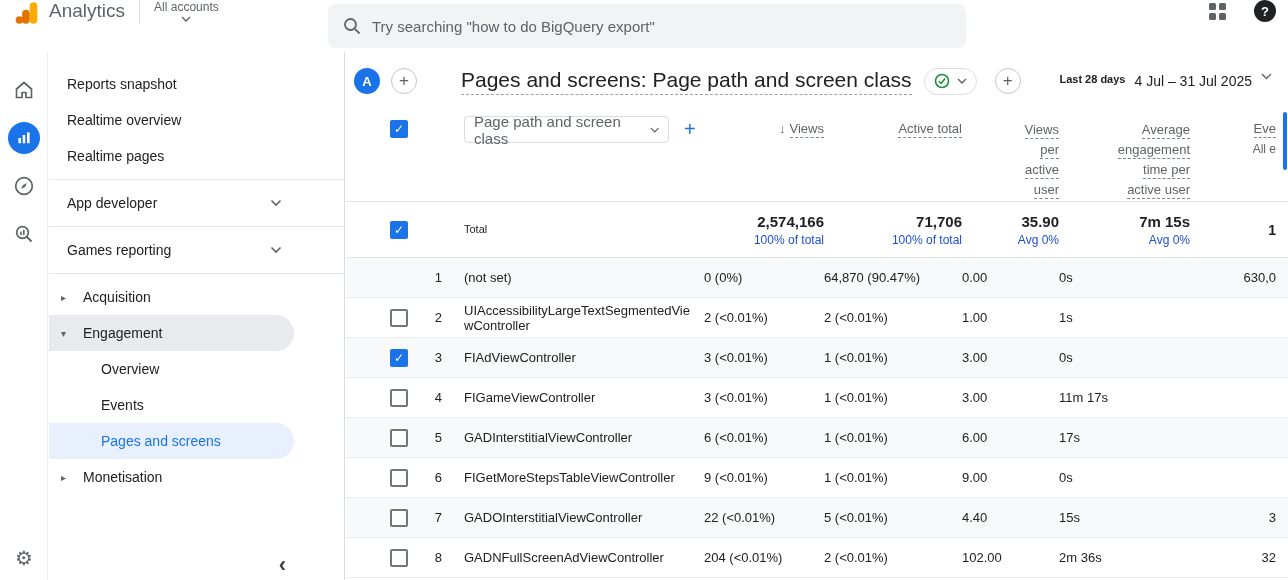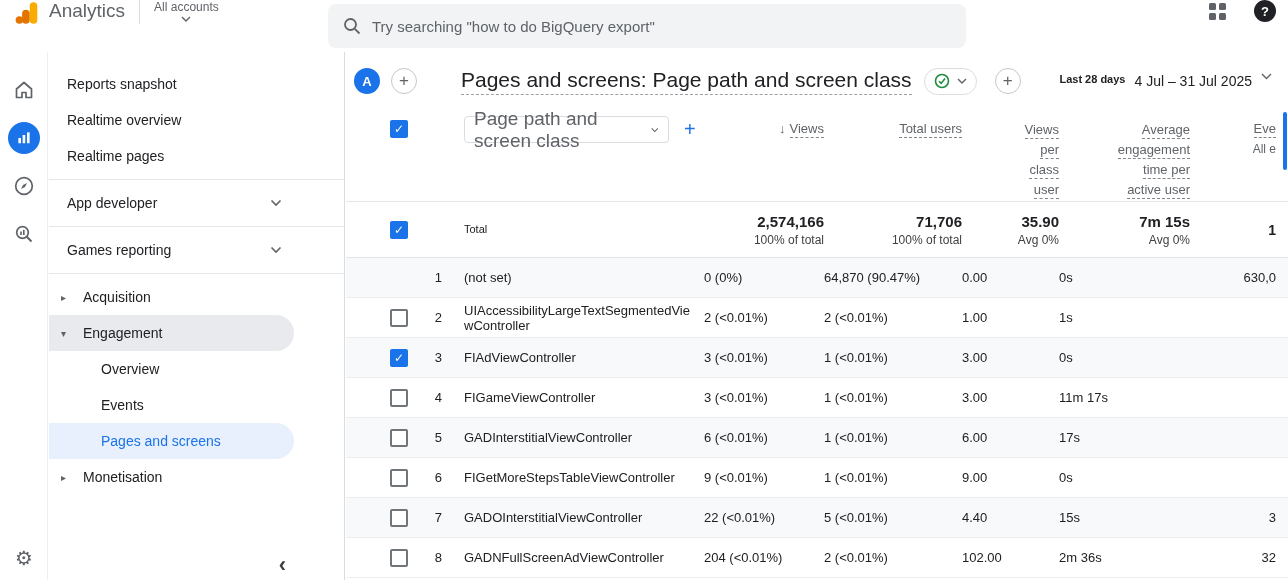--- a/index.html
+++ b/index.html
@@ -52,39 +52,39 @@
   .plus2{margin-left:18px}
   .date-ctl{margin-left:auto;display:flex;align-items:flex-start;gap:9px;padding-right:16px;cursor:pointer;flex:none}
   .date-preset{font-size:11px;font-weight:bold;color:#202124}
   .date-range{font-size:14px;color:#202124}
 
   
   .grid-row{display:grid;grid-template-columns:44px 18px 34px 262px 120px 138px 97px 131px minmax(0,1fr);align-items:center}
   .thead{height:92px;align-items:start;padding-top:6px;border-bottom:1px solid #e3e6e8}
   .thead .cb{margin-top:4px}
   .dim-wrap{display:flex;align-items:center;margin-left:22px}
-  .dim-sel{width:205px;height:27px;border:1px solid #dadce0;border-radius:4px;display:flex;align-items:center;justify-content:space-between;padding:0 9px;font-size:19px;color:#5f6368;cursor:pointer;background:#fff}
+  .dim-sel{width:205px;height:27px;border:1px solid #dadce0;border-radius:4px;display:flex;align-items:center;justify-content:space-between;padding:0 9px;font-size:15px;color:#5f6368;cursor:pointer;background:#fff}
   .add-col{color:#1a73e8;font-size:20px;margin-left:15px;cursor:pointer}
   .hcell{display:flex;justify-content:flex-end;align-items:flex-start;gap:4px;padding-top:5px;cursor:pointer}
   .du{font-size:13px;color:#5f6368;border-bottom:1px dashed #80868b;padding-bottom:1px}
   .sort-arrow{font-size:13px;color:#5f6368}
   .hstack{padding-top:3px;cursor:pointer}
   .hline{display:block;text-align:right;line-height:19px}
   .hevents{display:flex;flex-direction:column;align-items:flex-end;padding-right:12px;padding-top:5px;cursor:pointer}
   .hsub{font-size:12px;color:#5f6368;margin-top:4px}
   .trow{height:40px;border-bottom:1px solid #ebedef;cursor:pointer}
   .trow.shade{background:#f8f9fa}
   .total-row{height:56px;border-bottom:1px solid #e3e6e8;cursor:default}
   .cname{padding-left:22px;padding-right:8px;font-size:13px;line-height:15px;word-break:break-all}
   .total-name{font-size:11px;word-break:normal}
   .cnum{font-size:13px;text-align:right;color:#202124}
   .cr{font-size:13px;text-align:left;color:#202124}
   .cr-stack{text-align:right}
   .main-val{font-size:15px;font-weight:bold;color:#202124}
-  .sub-val{font-size:12px;color:#404040;margin-top:3px}
+  .sub-val{font-size:12px;color:#1d4ed8;margin-top:3px}
   .cevents{text-align:right;padding-right:12px;font-size:13px;color:#202124}
   .cevents.bold{font-size:14px;font-weight:bold}
 
   
   .cb{width:18px;height:18px;border-radius:2px;display:flex;align-items:center;justify-content:center;cursor:pointer}
   .cb.on{background:#1a73e8}
   .cb.on .ck{color:#fff;font-size:12px;font-weight:bold;line-height:1}
   .cb.off{border:2px solid #70757a;background:#fff}
   .cb.none{visibility:hidden}
 
@@ -250,26 +250,26 @@
             <path d="M1 1 L5 5 L9 1" fill="none" stroke="#5f6368" stroke-width="1.4"></path>
           </svg>
       </span>
       <span class="add-col">+</span>
     </div>
     <div class="hcell">
       <span class="sort-arrow">↓</span>
       <span class="du">Views</span>
     </div>
     <div class="hcell">
-      <span class="du">Total users</span>
+      <span class="du">Active total</span>
     </div>
     <div class="hstack">
       <span class="hline"><i class="du">Views</i></span>
       <span class="hline"><i class="du">per</i></span>
-      <span class="hline"><i class="du">class</i></span>
+      <span class="hline"><i class="du">active</i></span>
       <span class="hline"><i class="du">user</i></span>
     </div>
     <div class="hstack">
       <span class="hline"><i class="du">Average</i></span>
       <span class="hline"><i class="du">engagement</i></span>
       <span class="hline"><i class="du">time per</i></span>
       <span class="hline"><i class="du">active user</i></span>
     </div>
     <div class="hevents">
       <span class="du">Eve</span>

